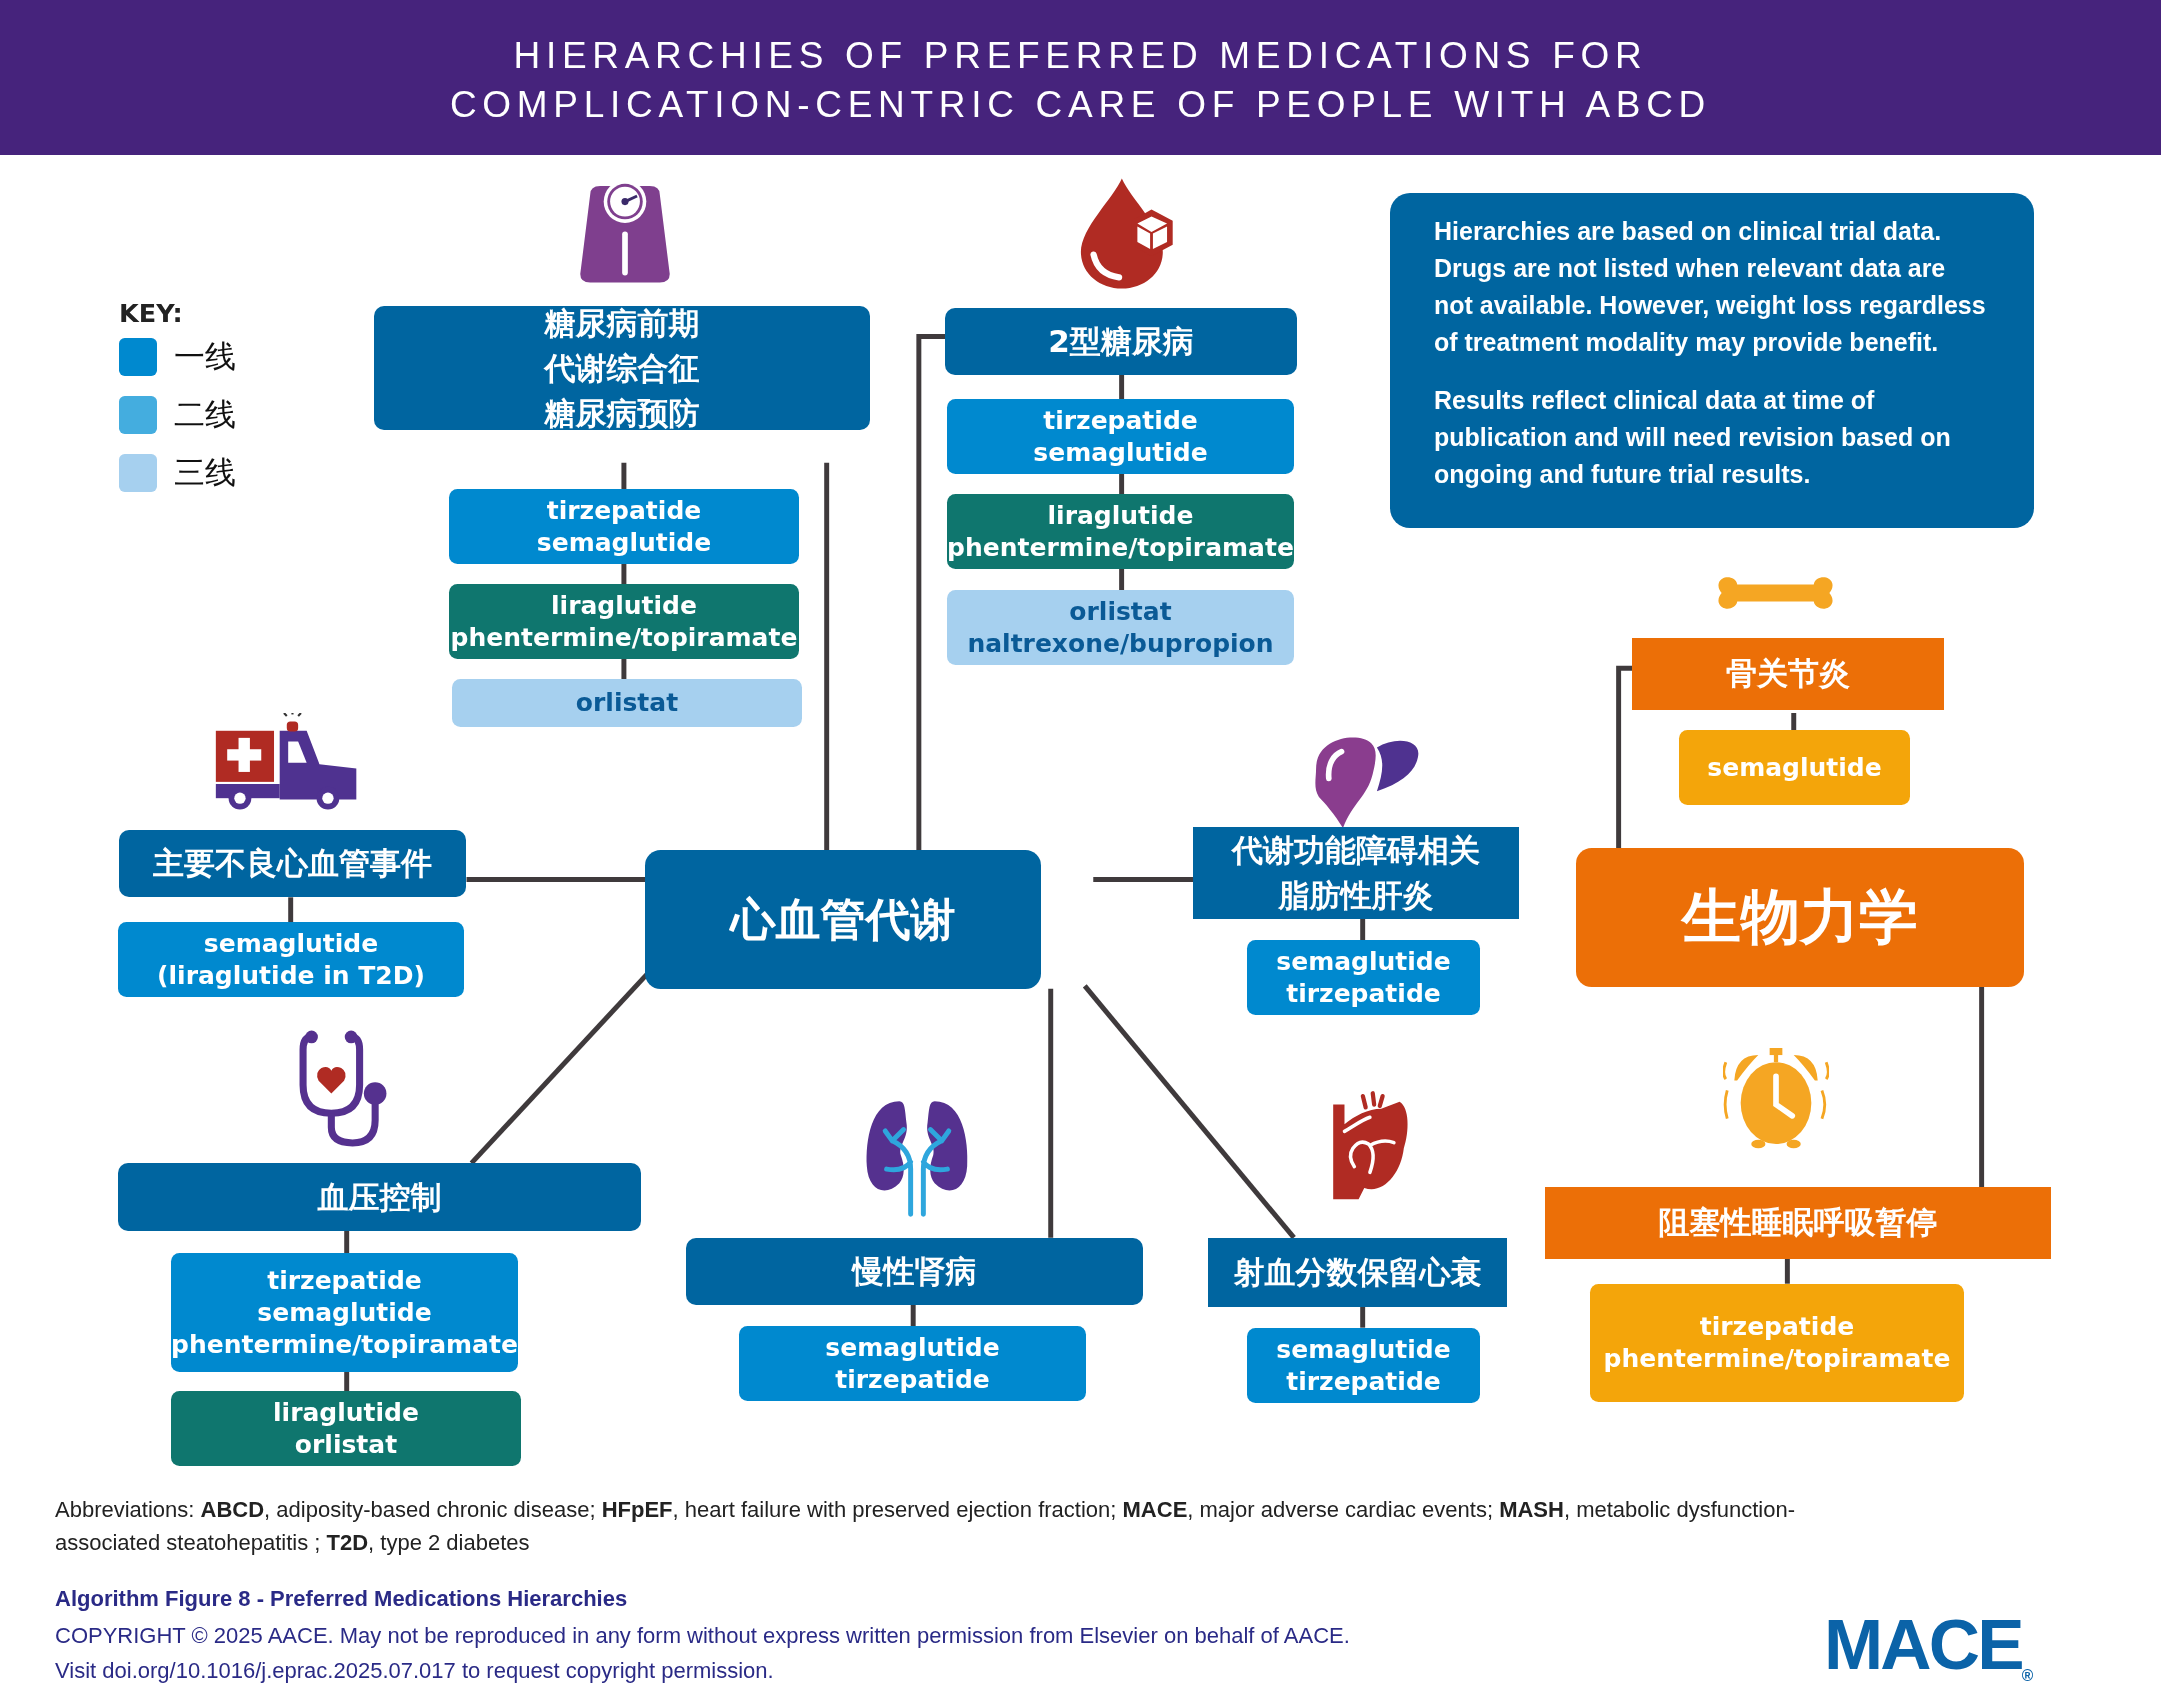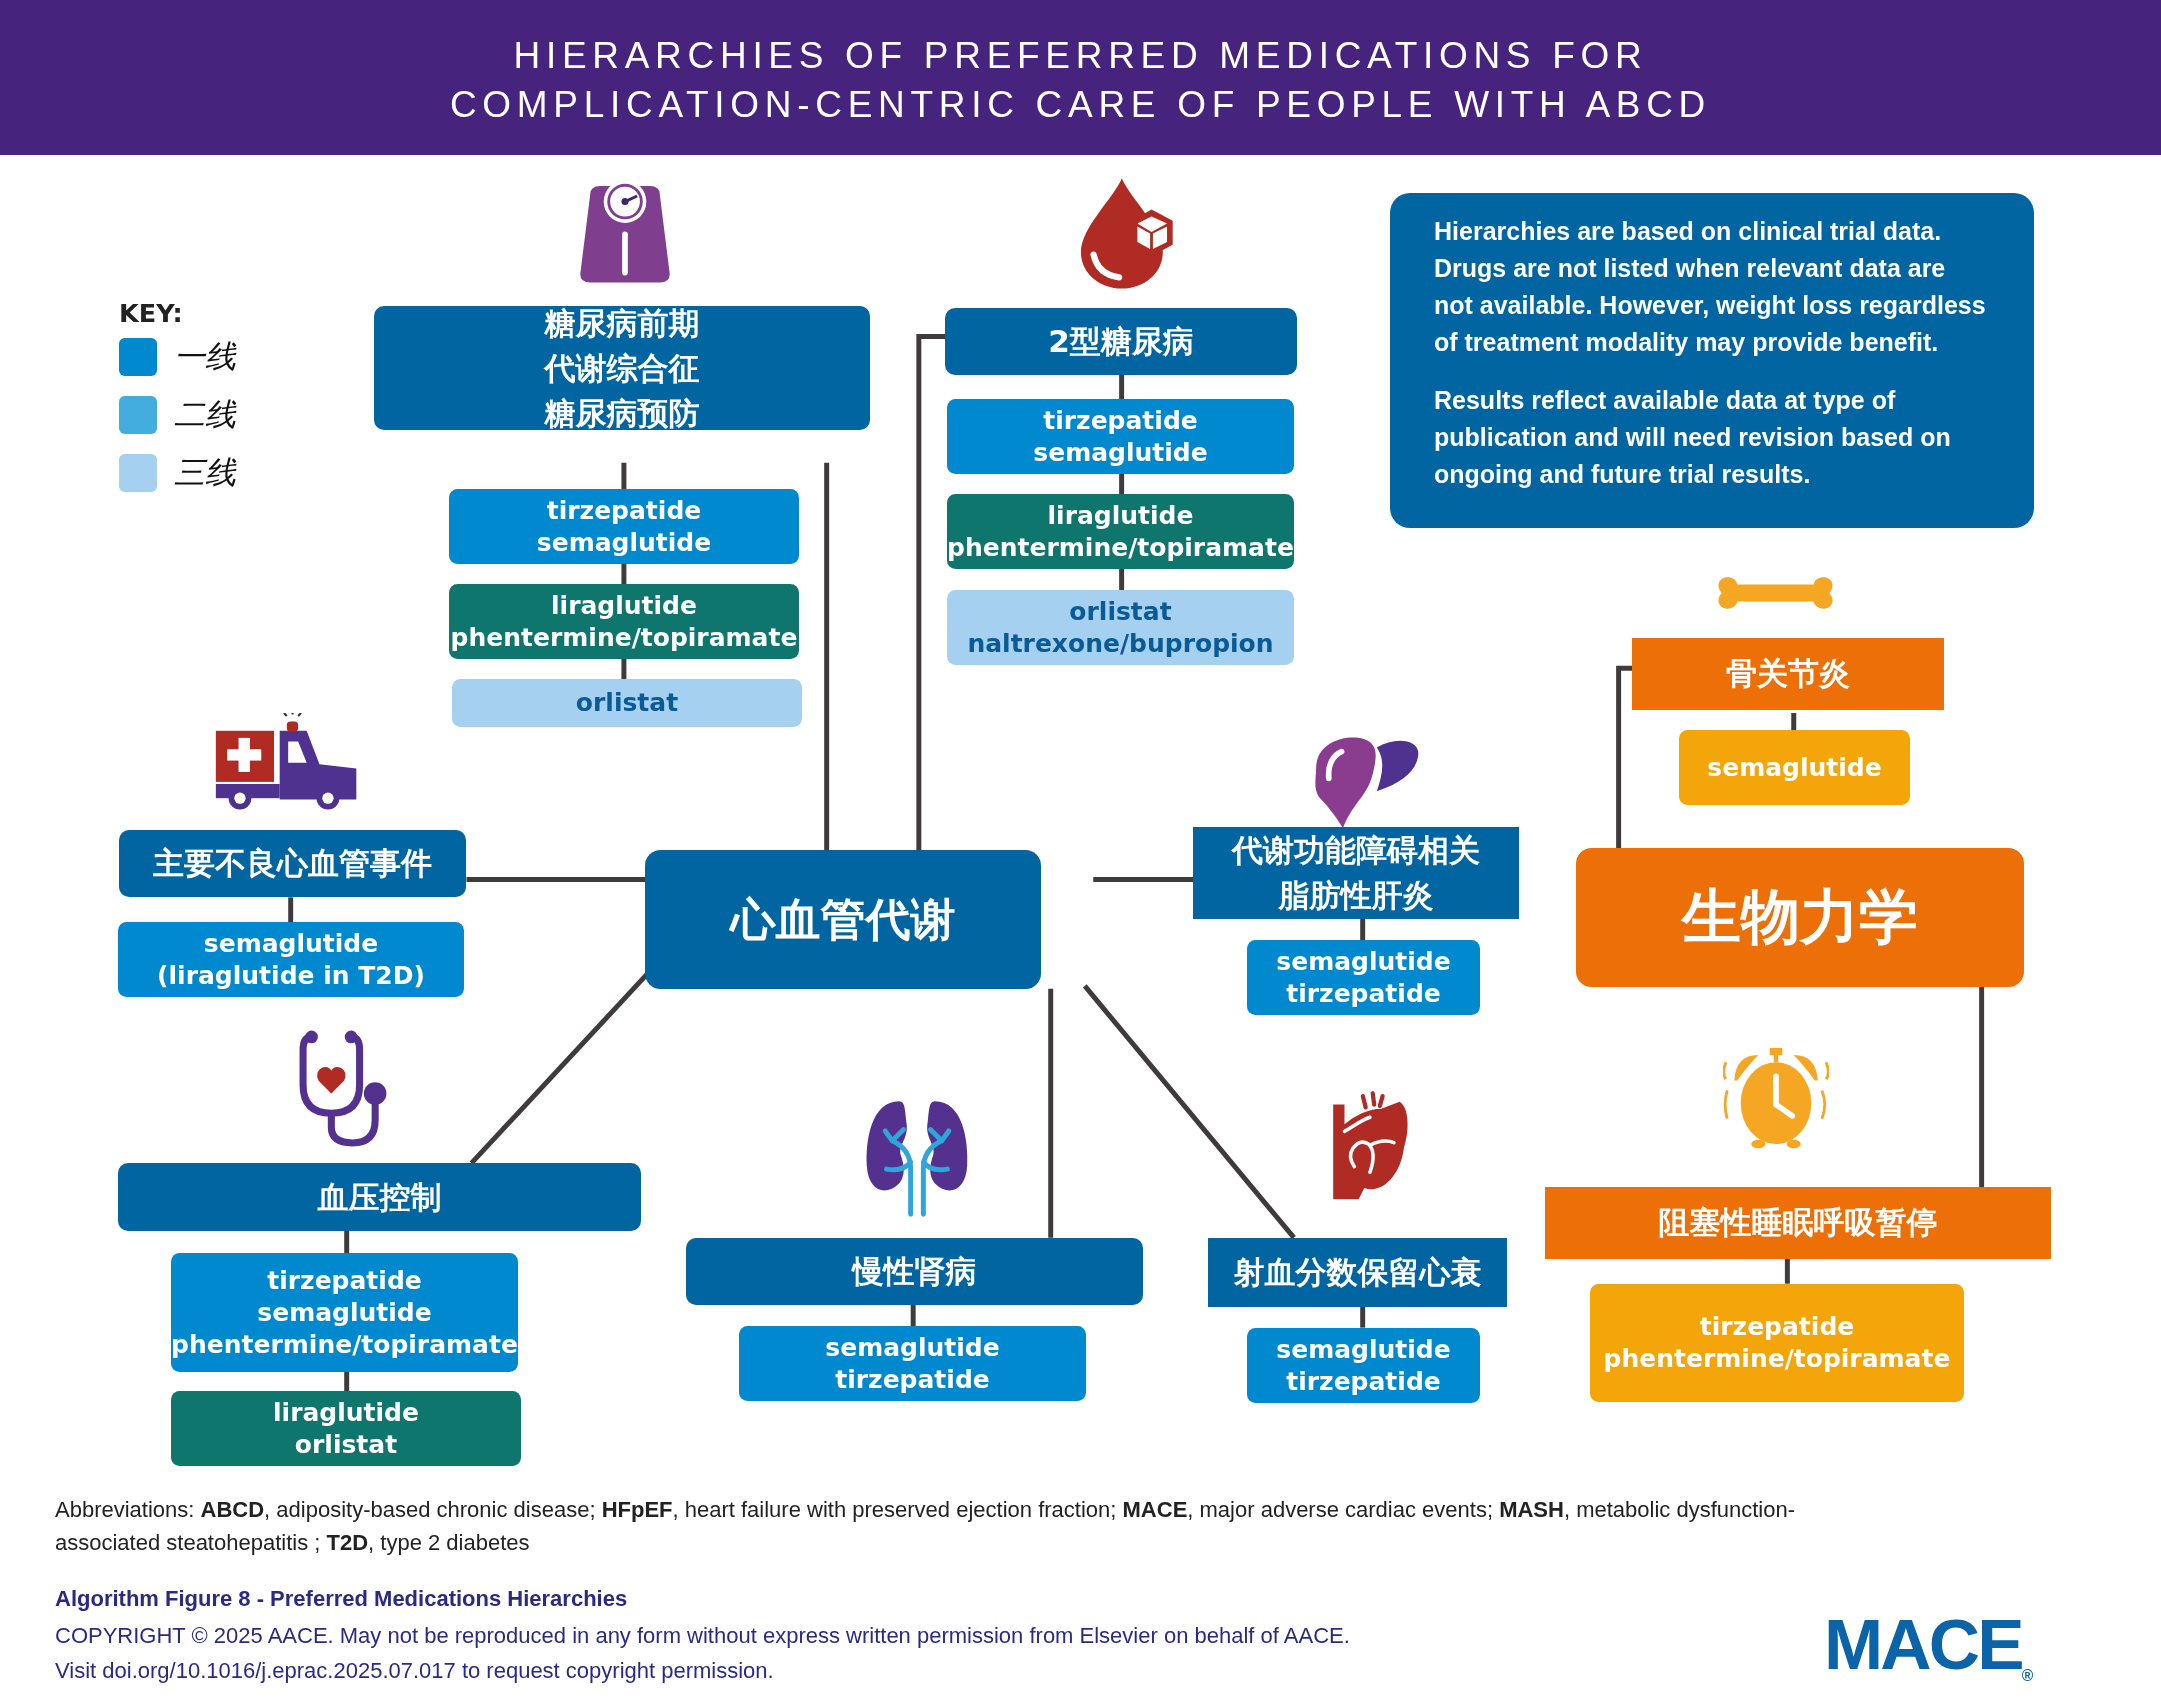--- a/index.html
+++ b/index.html
@@ -16,21 +16,21 @@
   .l2{background:#0f766e;border-radius:8.5px;font-size:25px;line-height:32px;flex-direction:column;}
   .l3{background:#a6d0ef;border-radius:8.5px;font-size:25px;line-height:32px;flex-direction:column;color:#0a5a96;}
   .or-hub{background:#ec6f07;border-radius:15.6px;font-size:59px;}
   .or-hdr{background:#ec6f07;font-size:31px;}
   .or-drug{background:#f4a50a;border-radius:8.5px;font-size:25px;line-height:32px;flex-direction:column;}
   .note{background:#0065a0;border-radius:20px;color:#fff;font-size:25px;line-height:37px;padding:20px 44px;box-sizing:border-box;font-family:"Liberation Sans",sans-serif;font-weight:bold;}
   .note p{margin:0 0 21px 0;}
   .key-title{font-size:25.5px;font-weight:bold;color:#222;}
   .key-item{display:flex;align-items:center;height:58px;}
   .sw{width:38px;height:38px;border-radius:5.7px;margin-right:17px;}
-  .key-label{font-size:31px;color:#111;font-style:italic;}
+  .key-label{font-size:31px;color:#111;}
   .foot{font-family:"Liberation Sans",sans-serif;font-size:22px;color:#222;}
   .foot b{font-weight:bold;}
   .fig{color:#2a2a86;}
   .icon{position:absolute;}
 </style>
 </head>
 <body>
 
 <div id="header" class="abs">
   <div class="t" style="top:35px">HIERARCHIES OF PREFERRED MEDICATIONS FOR</div>
@@ -81,21 +81,21 @@
     <span class="key-label">二线</span>
   </div>
   <div class="key-item">
     <div class="sw" style="background:#a6d0ef"></div>
     <span class="key-label">三线</span>
   </div>
 </div>
 
 <div class="abs note" style="left:1390px;top:193px;width:644px;height:335px;">
   <p>Hierarchies are based on clinical trial data. Drugs are not listed when relevant data are not available. However, weight loss regardless of treatment modality may provide benefit.</p>
-  <p>Results reflect available data at type of publication and will need revision based on ongoing and future trial results.</p>
+  <p>Results reflect clinical data at time of publication and will need revision based on ongoing and future trial results.</p>
 </div>
 
 <svg class="icon" style="left:576px;top:176px" width="98" height="108" viewBox="0 0 138 152">
   <path d="M20 26 Q20 14 34 14 L104 14 Q118 14 118 26 L132 138 Q132 150 118 150 L20 150 Q6 150 6 138 Z" fill="#7f3f8e"></path>
   <circle cx="69" cy="36" r="30" fill="#fff"></circle>
     <circle cx="69" cy="36" r="25" fill="#7f3f8e"></circle>
     <circle cx="69" cy="36" r="21" fill="#fff"></circle>
   <line x1="69" y1="36" x2="86" y2="28" stroke="#3a2a6a" stroke-width="4"></line>
     <circle cx="69" cy="36" r="5" fill="#3a2a6a"></circle>
   <rect x="65" y="78" width="8" height="62" rx="4" fill="#fff"></rect>

